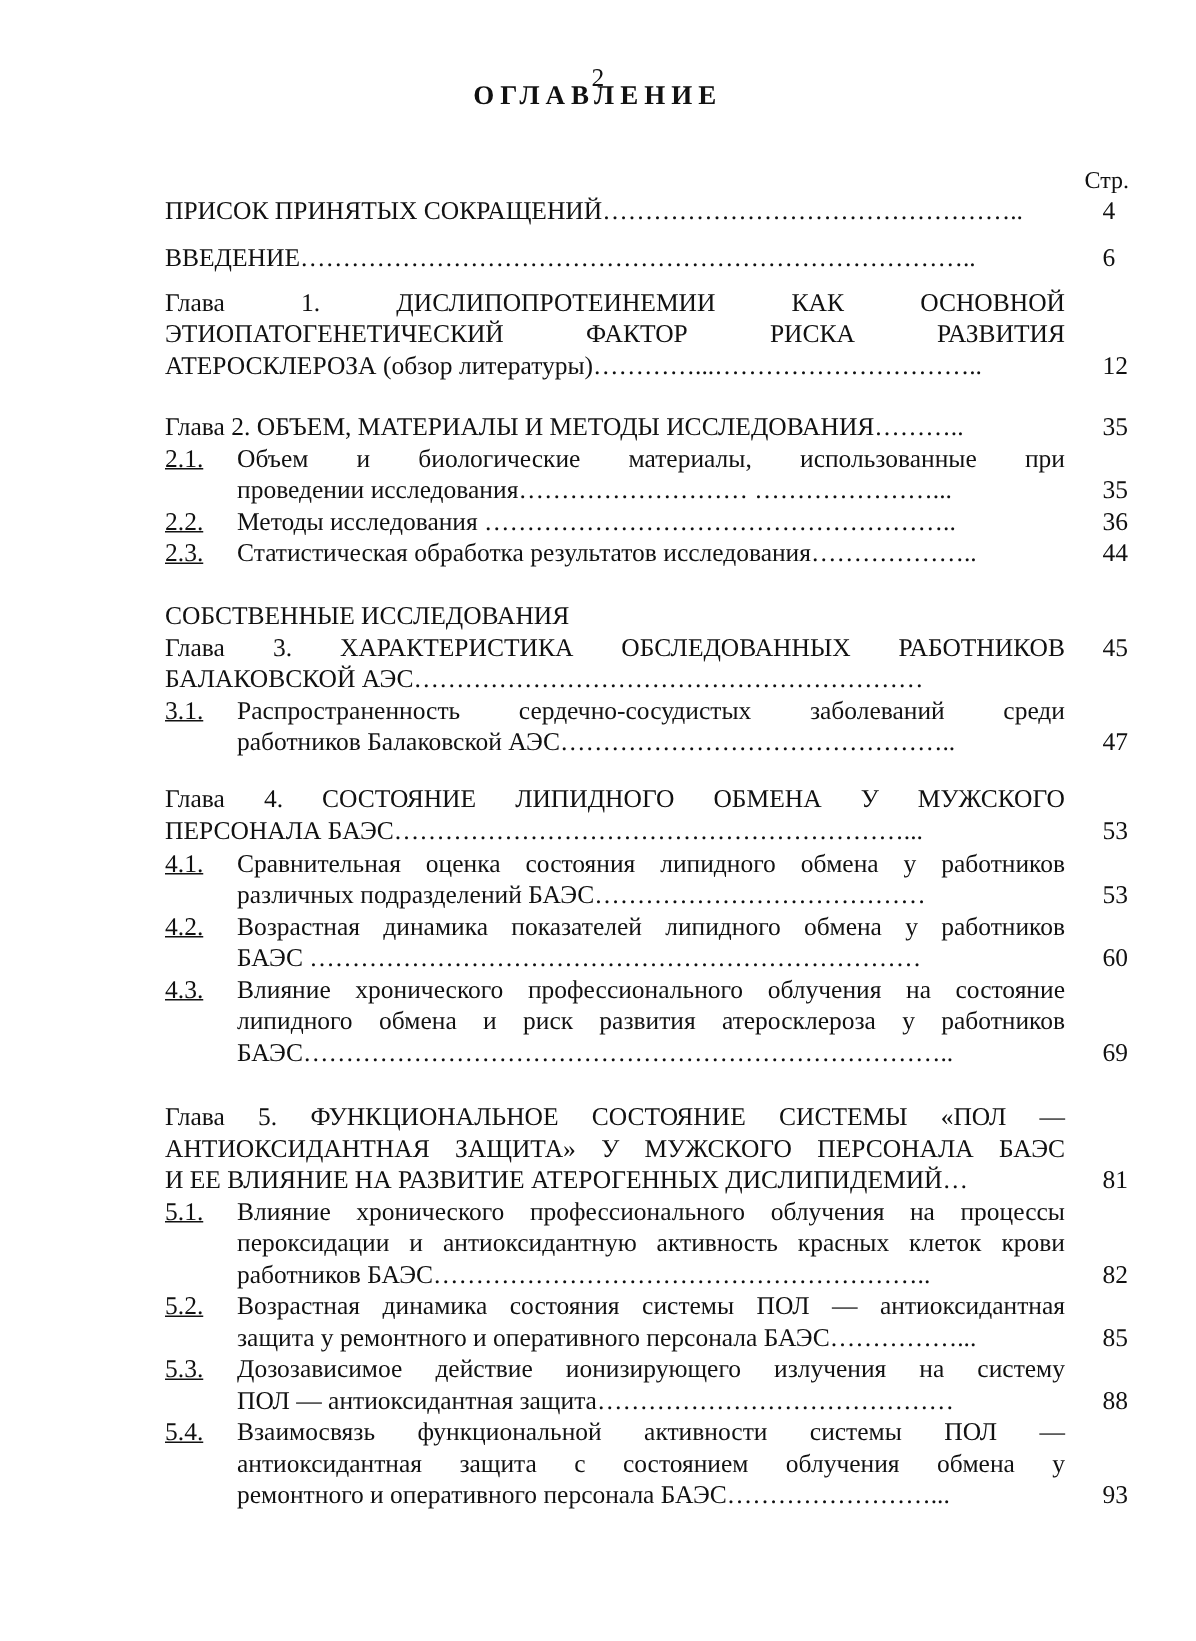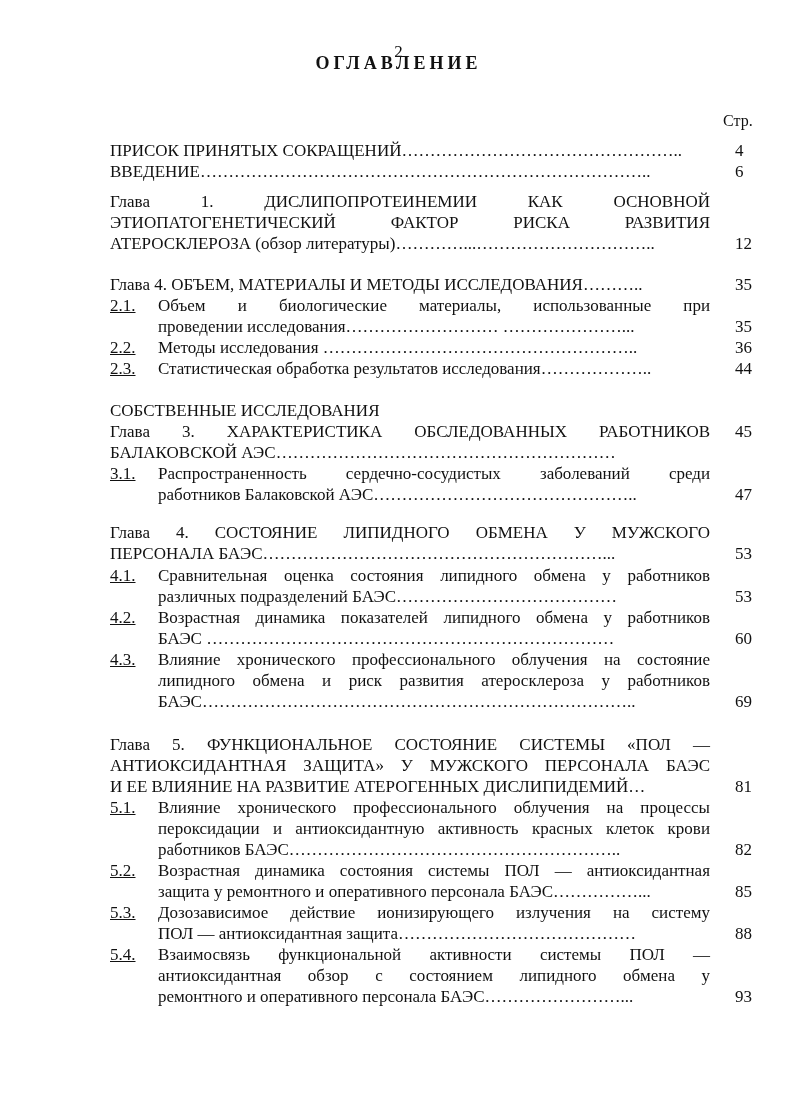--- a/index.html
+++ b/index.html
@@ -22,21 +22,21 @@
     .line { display: block; }
     .just { text-align: justify; text-align-last: justify; }
   </style>
 </head>
 <body>
 
 <div class="page-num">2</div>
 <div class="title">ОГЛАВЛЕНИЕ</div>
 <div class="str-label">Стр.</div>
 
-<div class="toc" style="top:140px;">
+<div class="toc" style="top:130px;">
   <div class="entry">
     <div class="text">ПРИСОК ПРИНЯТЫХ СОКРАЩЕНИЙ…………………………………………..</div>
     <div class="pg">4</div>
   </div>
 </div>
 
 <div class="toc" style="top:161px;">
   <div class="entry">
     <div class="text">ВВЕДЕНИЕ……………………………………………………………………..</div>
     <div class="pg">6</div>
@@ -49,21 +49,21 @@
       <span class="line just">Глава 1. ДИСЛИПОПРОТЕИНЕМИИ КАК ОСНОВНОЙ</span>
       <span class="line just">ЭТИОПАТОГЕНЕТИЧЕСКИЙ ФАКТОР РИСКА РАЗВИТИЯ</span>
       <span class="line">АТЕРОСКЛЕРОЗА (обзор литературы)…………...…………………………..</span>
     </div>
     <div class="pg">12</div>
   </div>
 </div>
 
 <div class="toc" style="top:274px;">
   <div class="entry">
-    <div class="text">Глава 4. ОБЪЕМ, МАТЕРИАЛЫ И МЕТОДЫ ИССЛЕДОВАНИЯ………..</div>
+    <div class="text">Глава 2. ОБЪЕМ, МАТЕРИАЛЫ И МЕТОДЫ ИССЛЕДОВАНИЯ………..</div>
     <div class="pg">35</div>
   </div>
 </div>
 <div class="toc" style="top:295px;">
   <div class="entry sub">
     <div class="num">2.1.</div>
     <div class="text">
       <span class="line just">Объем и биологические материалы, использованные при</span>
       <span class="line">проведении исследования……………………… …………………...</span>
     </div>
@@ -191,18 +191,18 @@
       <span class="line">ПОЛ — антиоксидантная защита……………………………………</span>
     </div>
     <div class="pg">88</div>
   </div>
 </div>
 <div class="toc" style="top:944px;">
   <div class="entry sub">
     <div class="num">5.4.</div>
     <div class="text">
       <span class="line just">Взаимосвязь функциональной активности системы ПОЛ —</span>
-      <span class="line just">антиоксидантная обзор с состоянием липидного обмена у</span>
+      <span class="line just">антиоксидантная защита с состоянием облучения обмена у</span>
       <span class="line">ремонтного и оперативного персонала БАЭС……………………...</span>
     </div>
     <div class="pg">93</div>
   </div>
 </div>
 
 </body></html>

